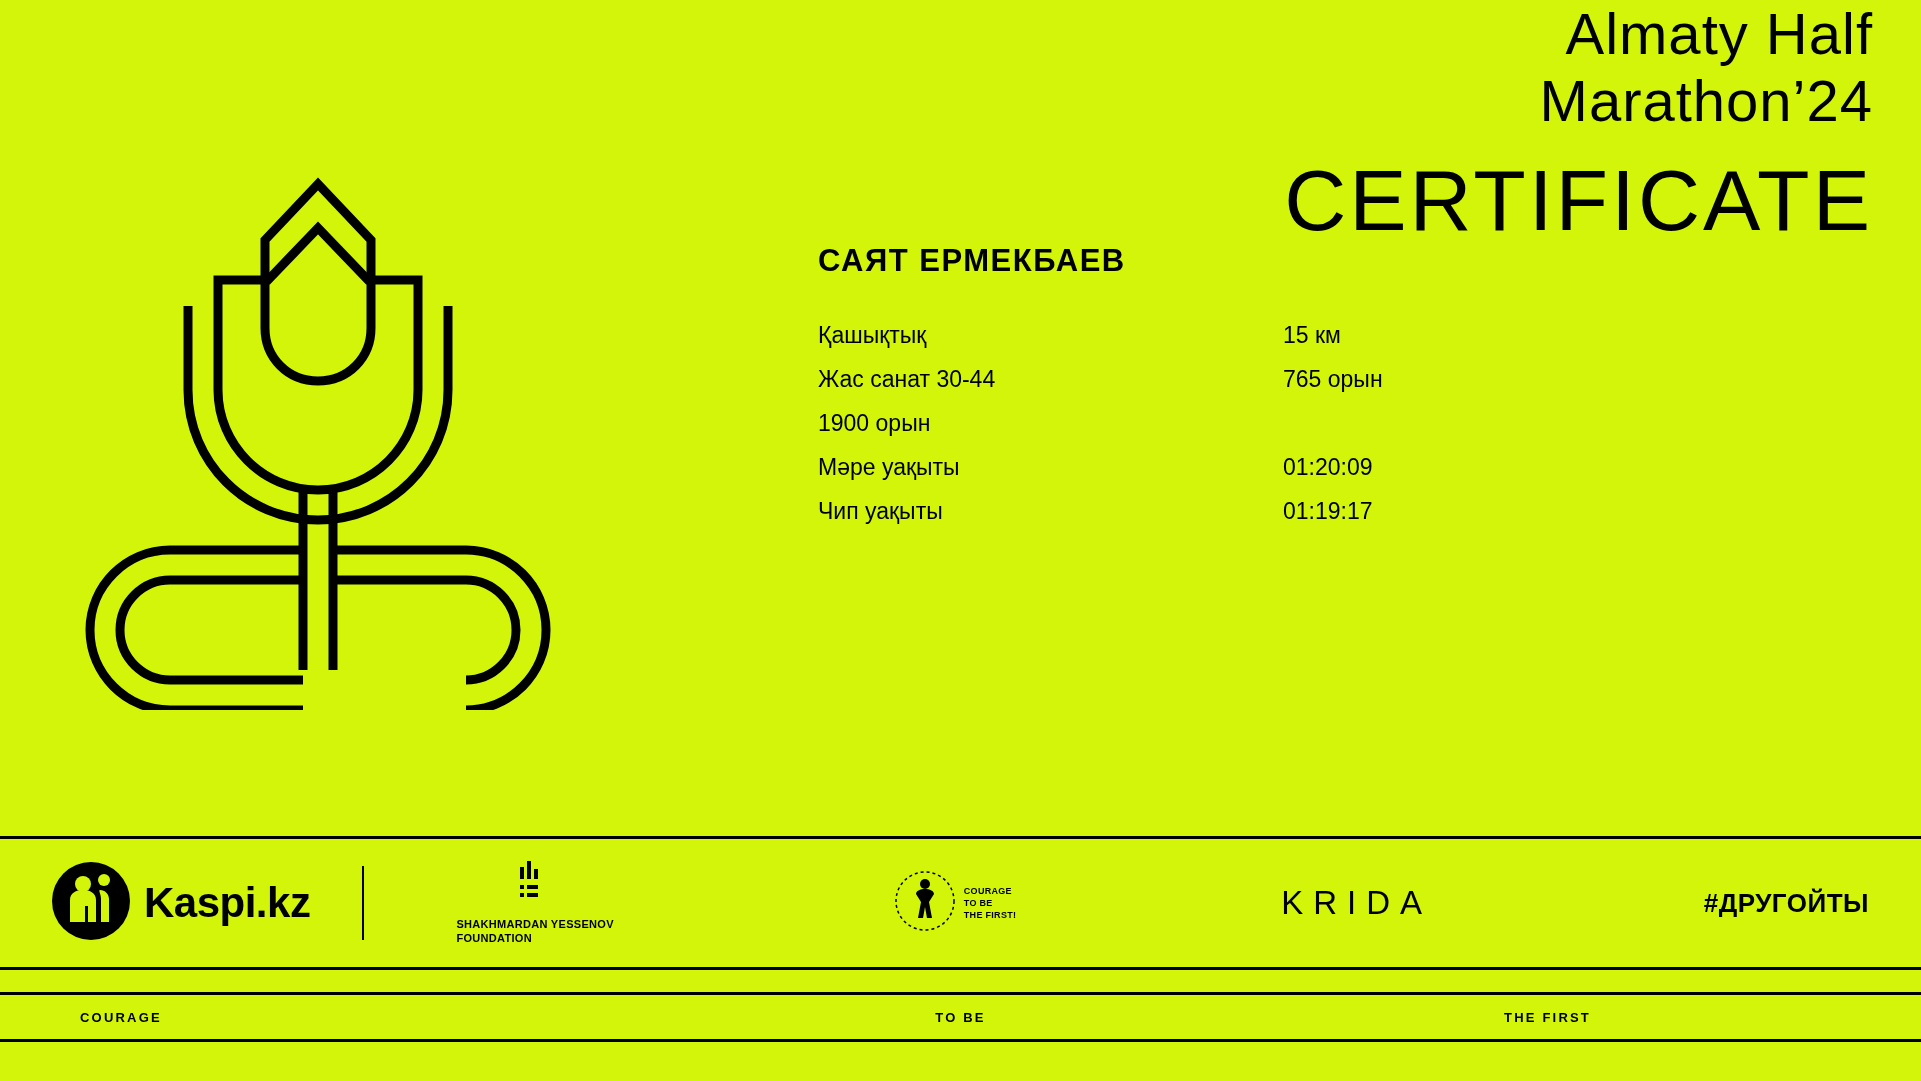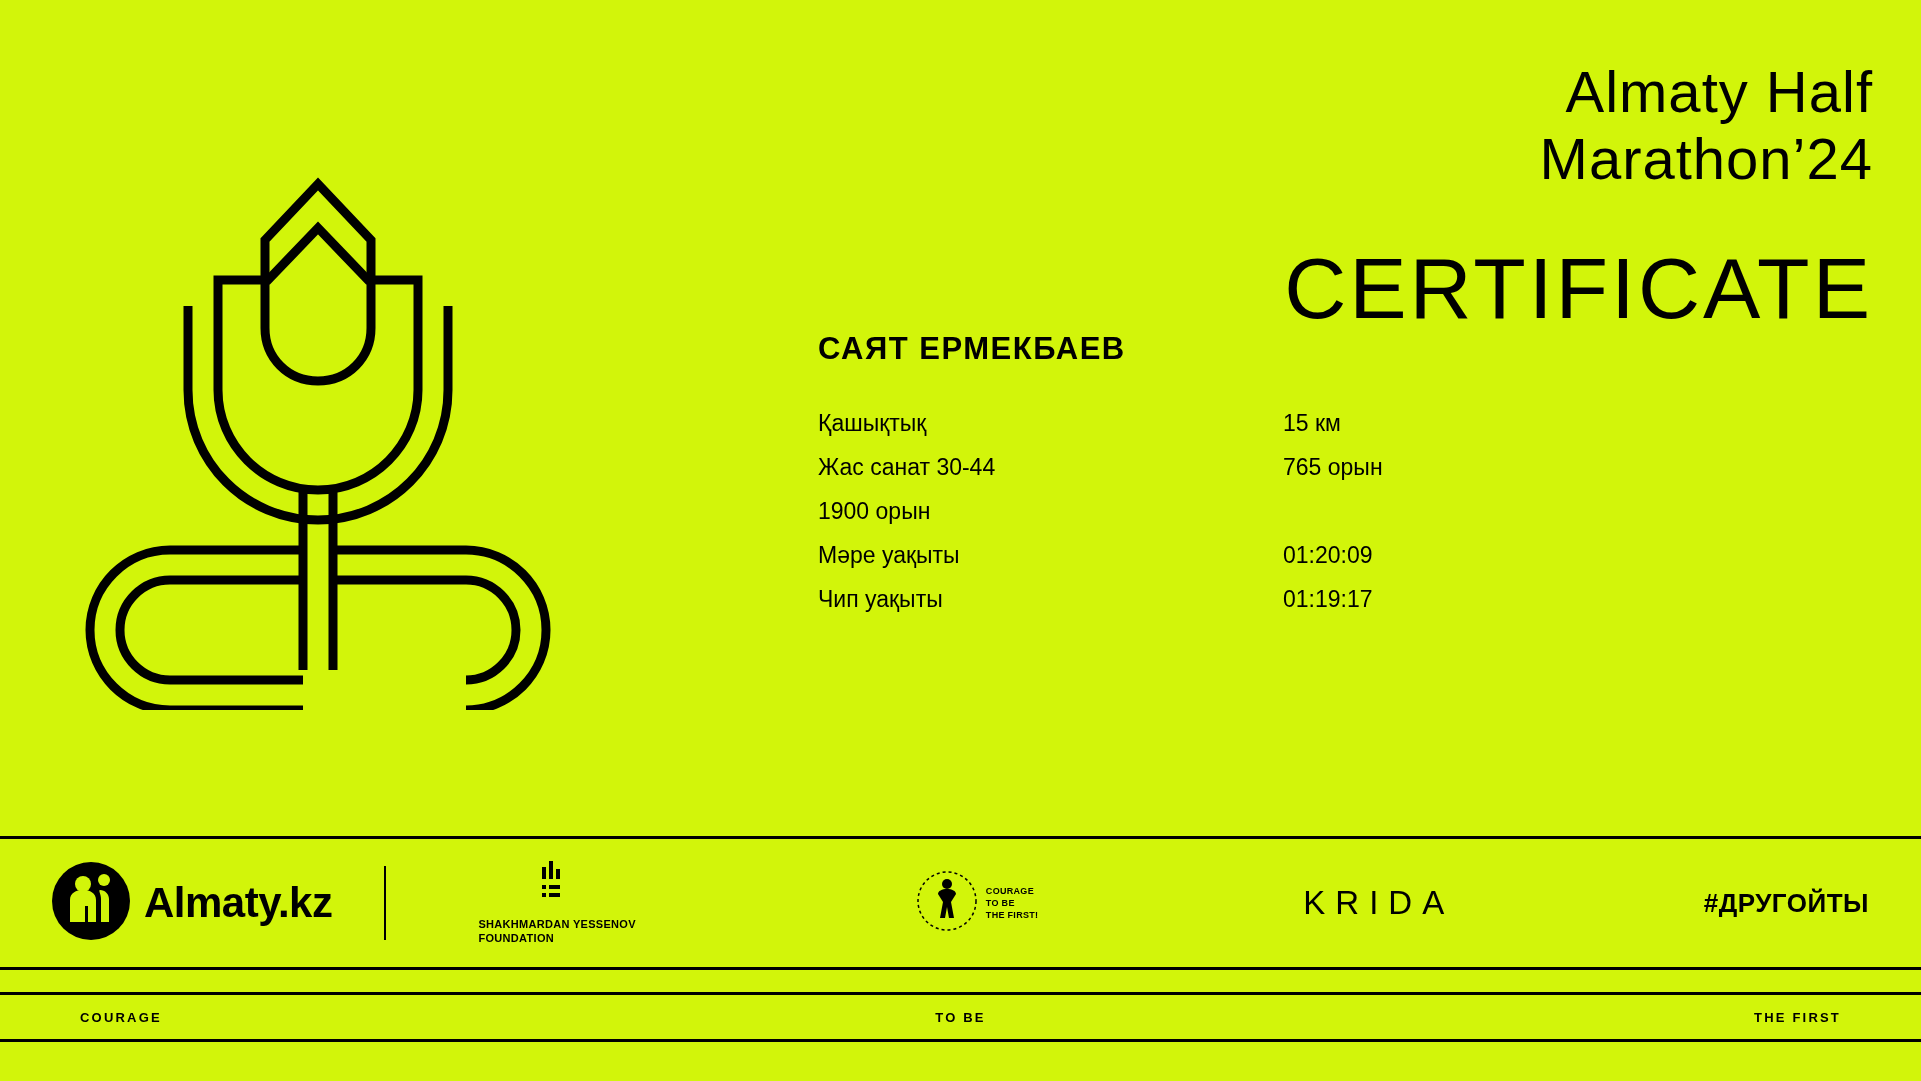--- a/index.html
+++ b/index.html
@@ -46,30 +46,29 @@
     position: relative;
     padding-right: 48px;
   }
 
   .event-title {
     text-align: right;
     font-size: 58px;
     line-height: 1.16;
     letter-spacing: 1px;
     font-weight: 400;
-    padding-top: 58px;
     white-space: pre-line;
   }
 
   .cert-word {
     text-align: right;
     font-size: 86px;
     letter-spacing: 3px;
     font-weight: 400;
-    margin-top: 52px;
+    margin-top: 22px;
     line-height: 1;
   }
 
   .athlete-name {
     margin-left: 158px;
     font-size: 31px;
     font-weight: bold;
     letter-spacing: 1.5px;
   }
 
@@ -167,21 +166,21 @@
     height: 44px;
     display: flex;
     align-items: center;
     padding: 0 80px;
     font-size: 13px;
     letter-spacing: 2.2px;
     font-weight: bold;
   }
   .footer-strip .f-left { flex: 1; text-align: left; }
   .footer-strip .f-mid { flex: 1; text-align: center; }
-  .footer-strip .f-right { flex: 1; text-align: right; }
+  .footer-strip .f-right { flex: 1; text-align: center; }
 </style>
 </head>
 <body>
 
 <div class="certificate">
 
   <div class="main">
 
     <div class="logo-pane">
       <div class="tulip-logo">
@@ -240,21 +239,21 @@
     <div class="sponsor-slot kaspi">
       <span>
         <svg width="78" height="78" viewBox="0 0 78 78">
           <circle cx="39" cy="39" r="39" fill="#000"></circle>
           <circle cx="31" cy="22" r="8" fill="#d2f50a"></circle>
           <path d="M18 38c0-7 6-10 13-10s13 3 13 10v22h-8V44h-3v16H18z" fill="#d2f50a"></path>
           <path d="M48 28c5 0 9 4 9 9v23h-8V37c0-5-3-9-1-9z" fill="#d2f50a"></path>
           <circle cx="52" cy="18" r="6" fill="#d2f50a"></circle>
         </svg>
       </span>
-      <span class="kaspi-word">Almaty.kz</span>
+      <span class="kaspi-word">Kaspi.kz</span>
     </div>
 
     <div class="vsep"></div>
 
     <div class="sponsor-slot yessenov">
       <span>
         <svg width="34" height="42" viewBox="0 0 34 42">
           <rect x="2" y="6" width="4" height="12" fill="#000"></rect>
           <rect x="9" y="0" width="4" height="18" fill="#000"></rect>
           <rect x="16" y="8" width="4" height="10" fill="#000"></rect>

